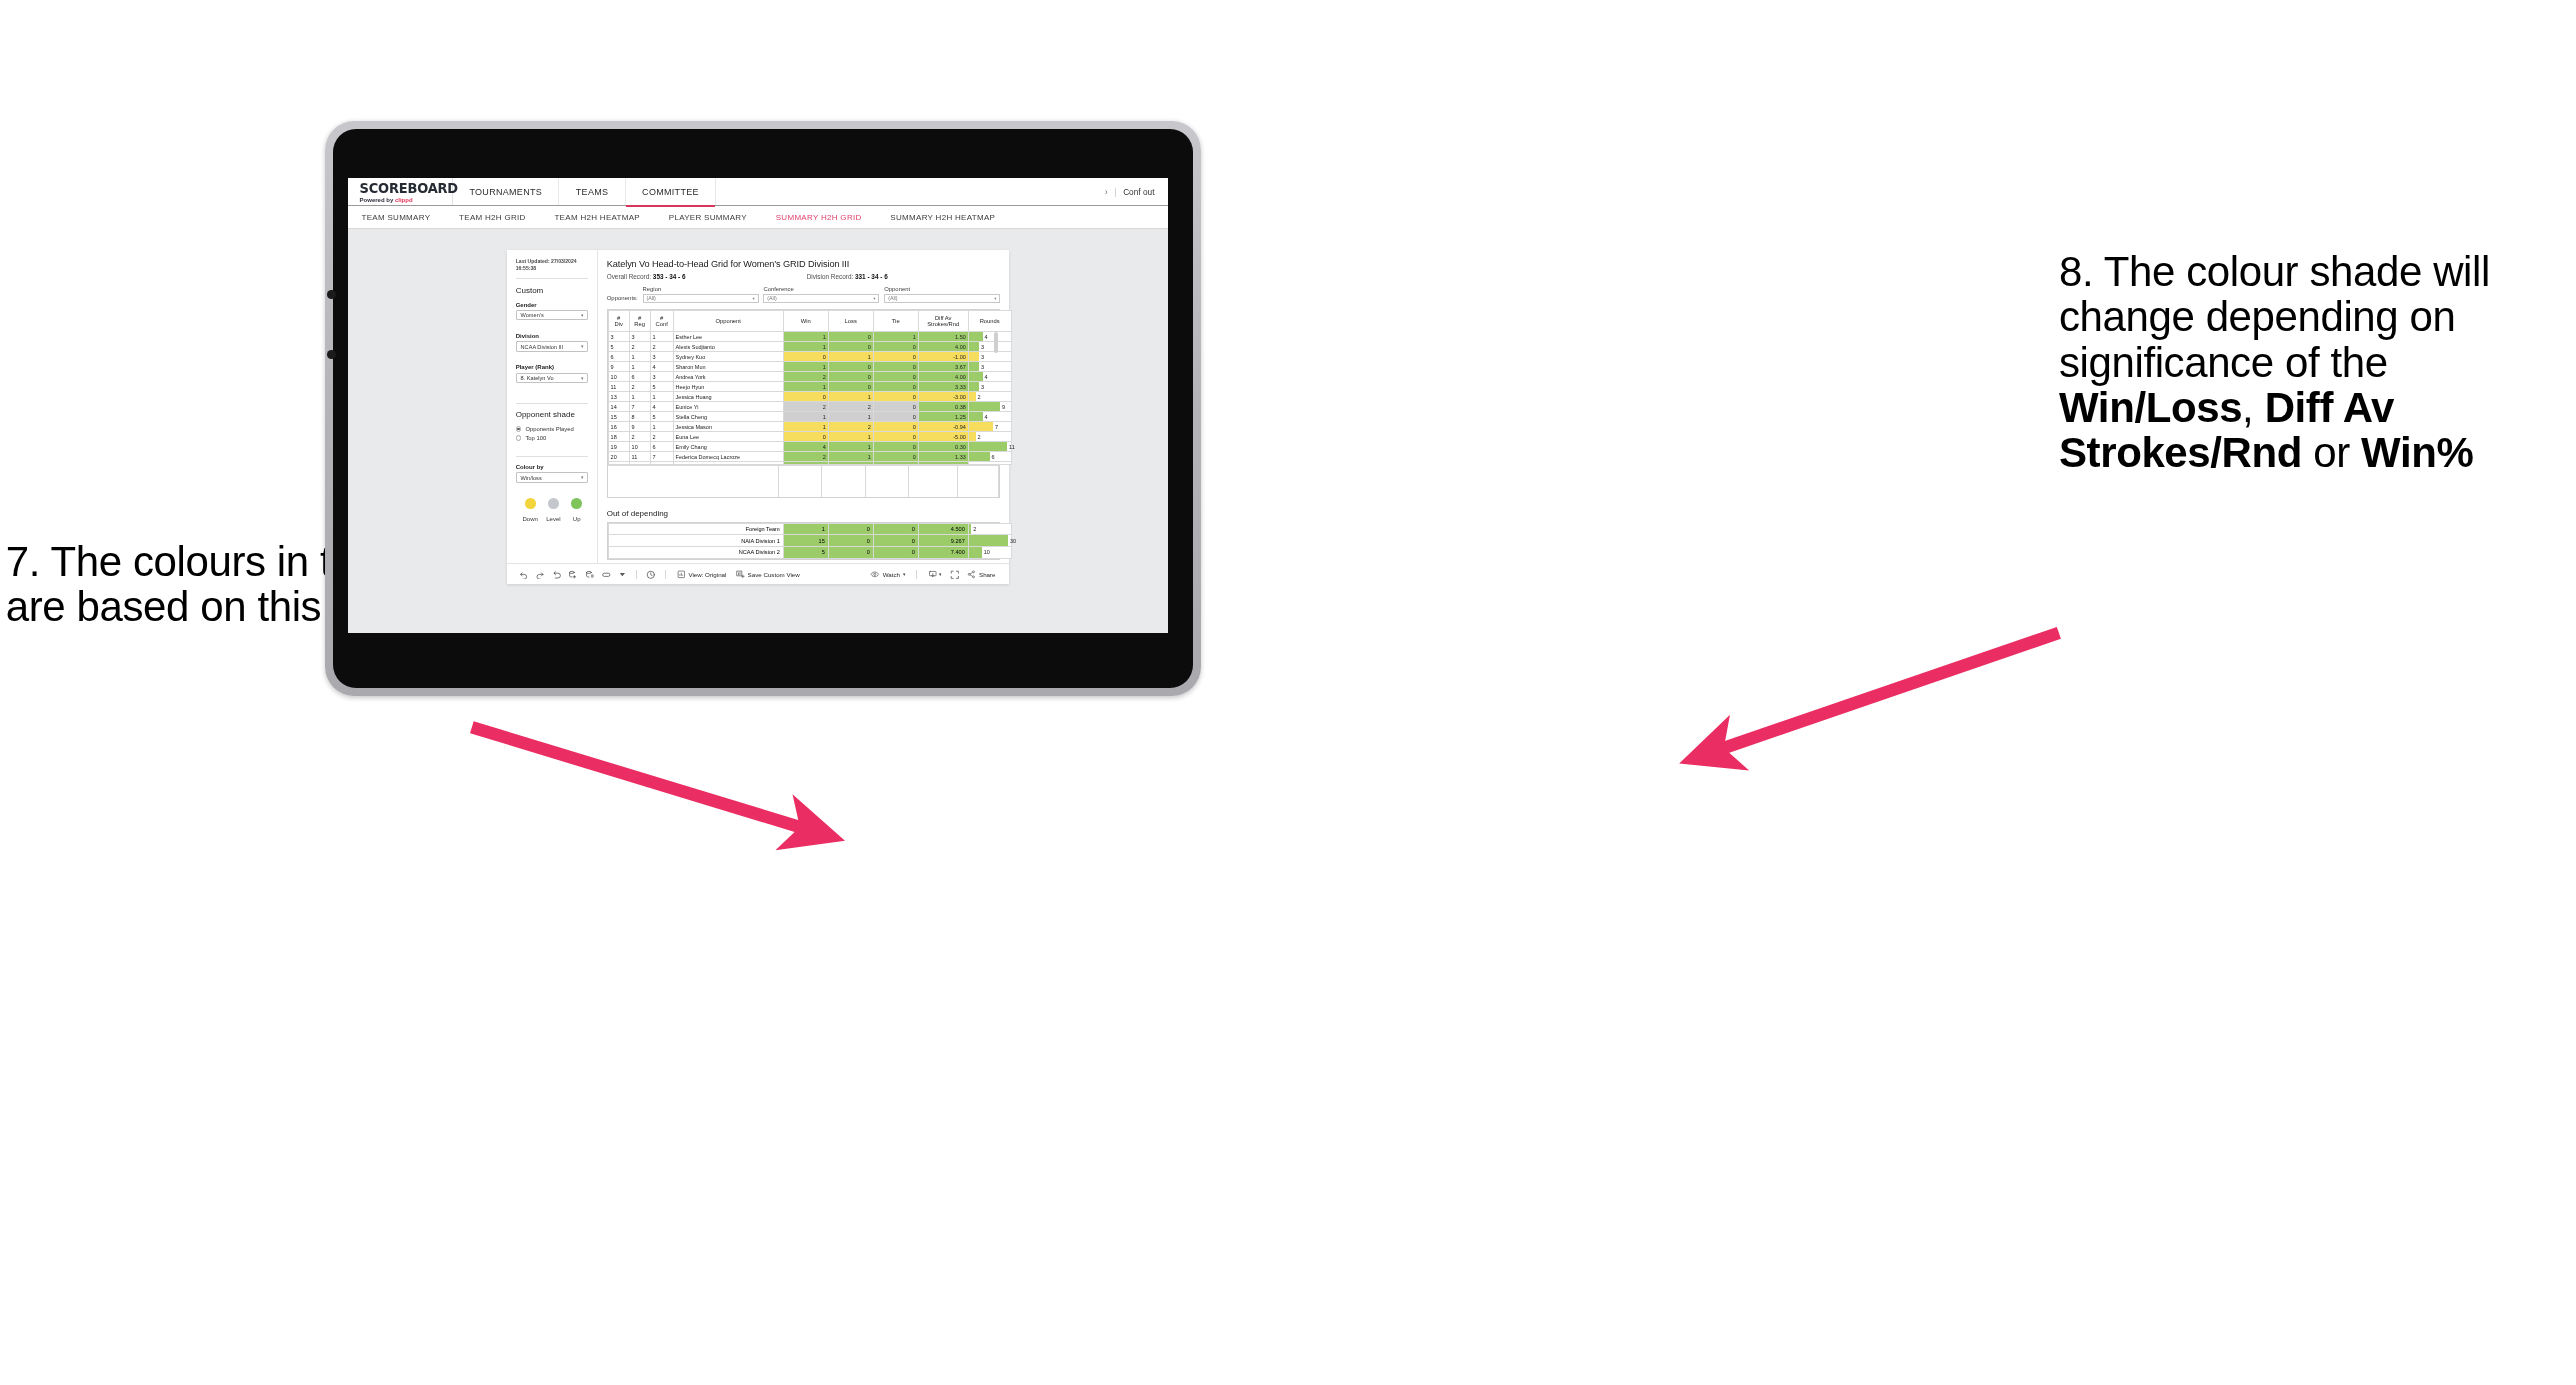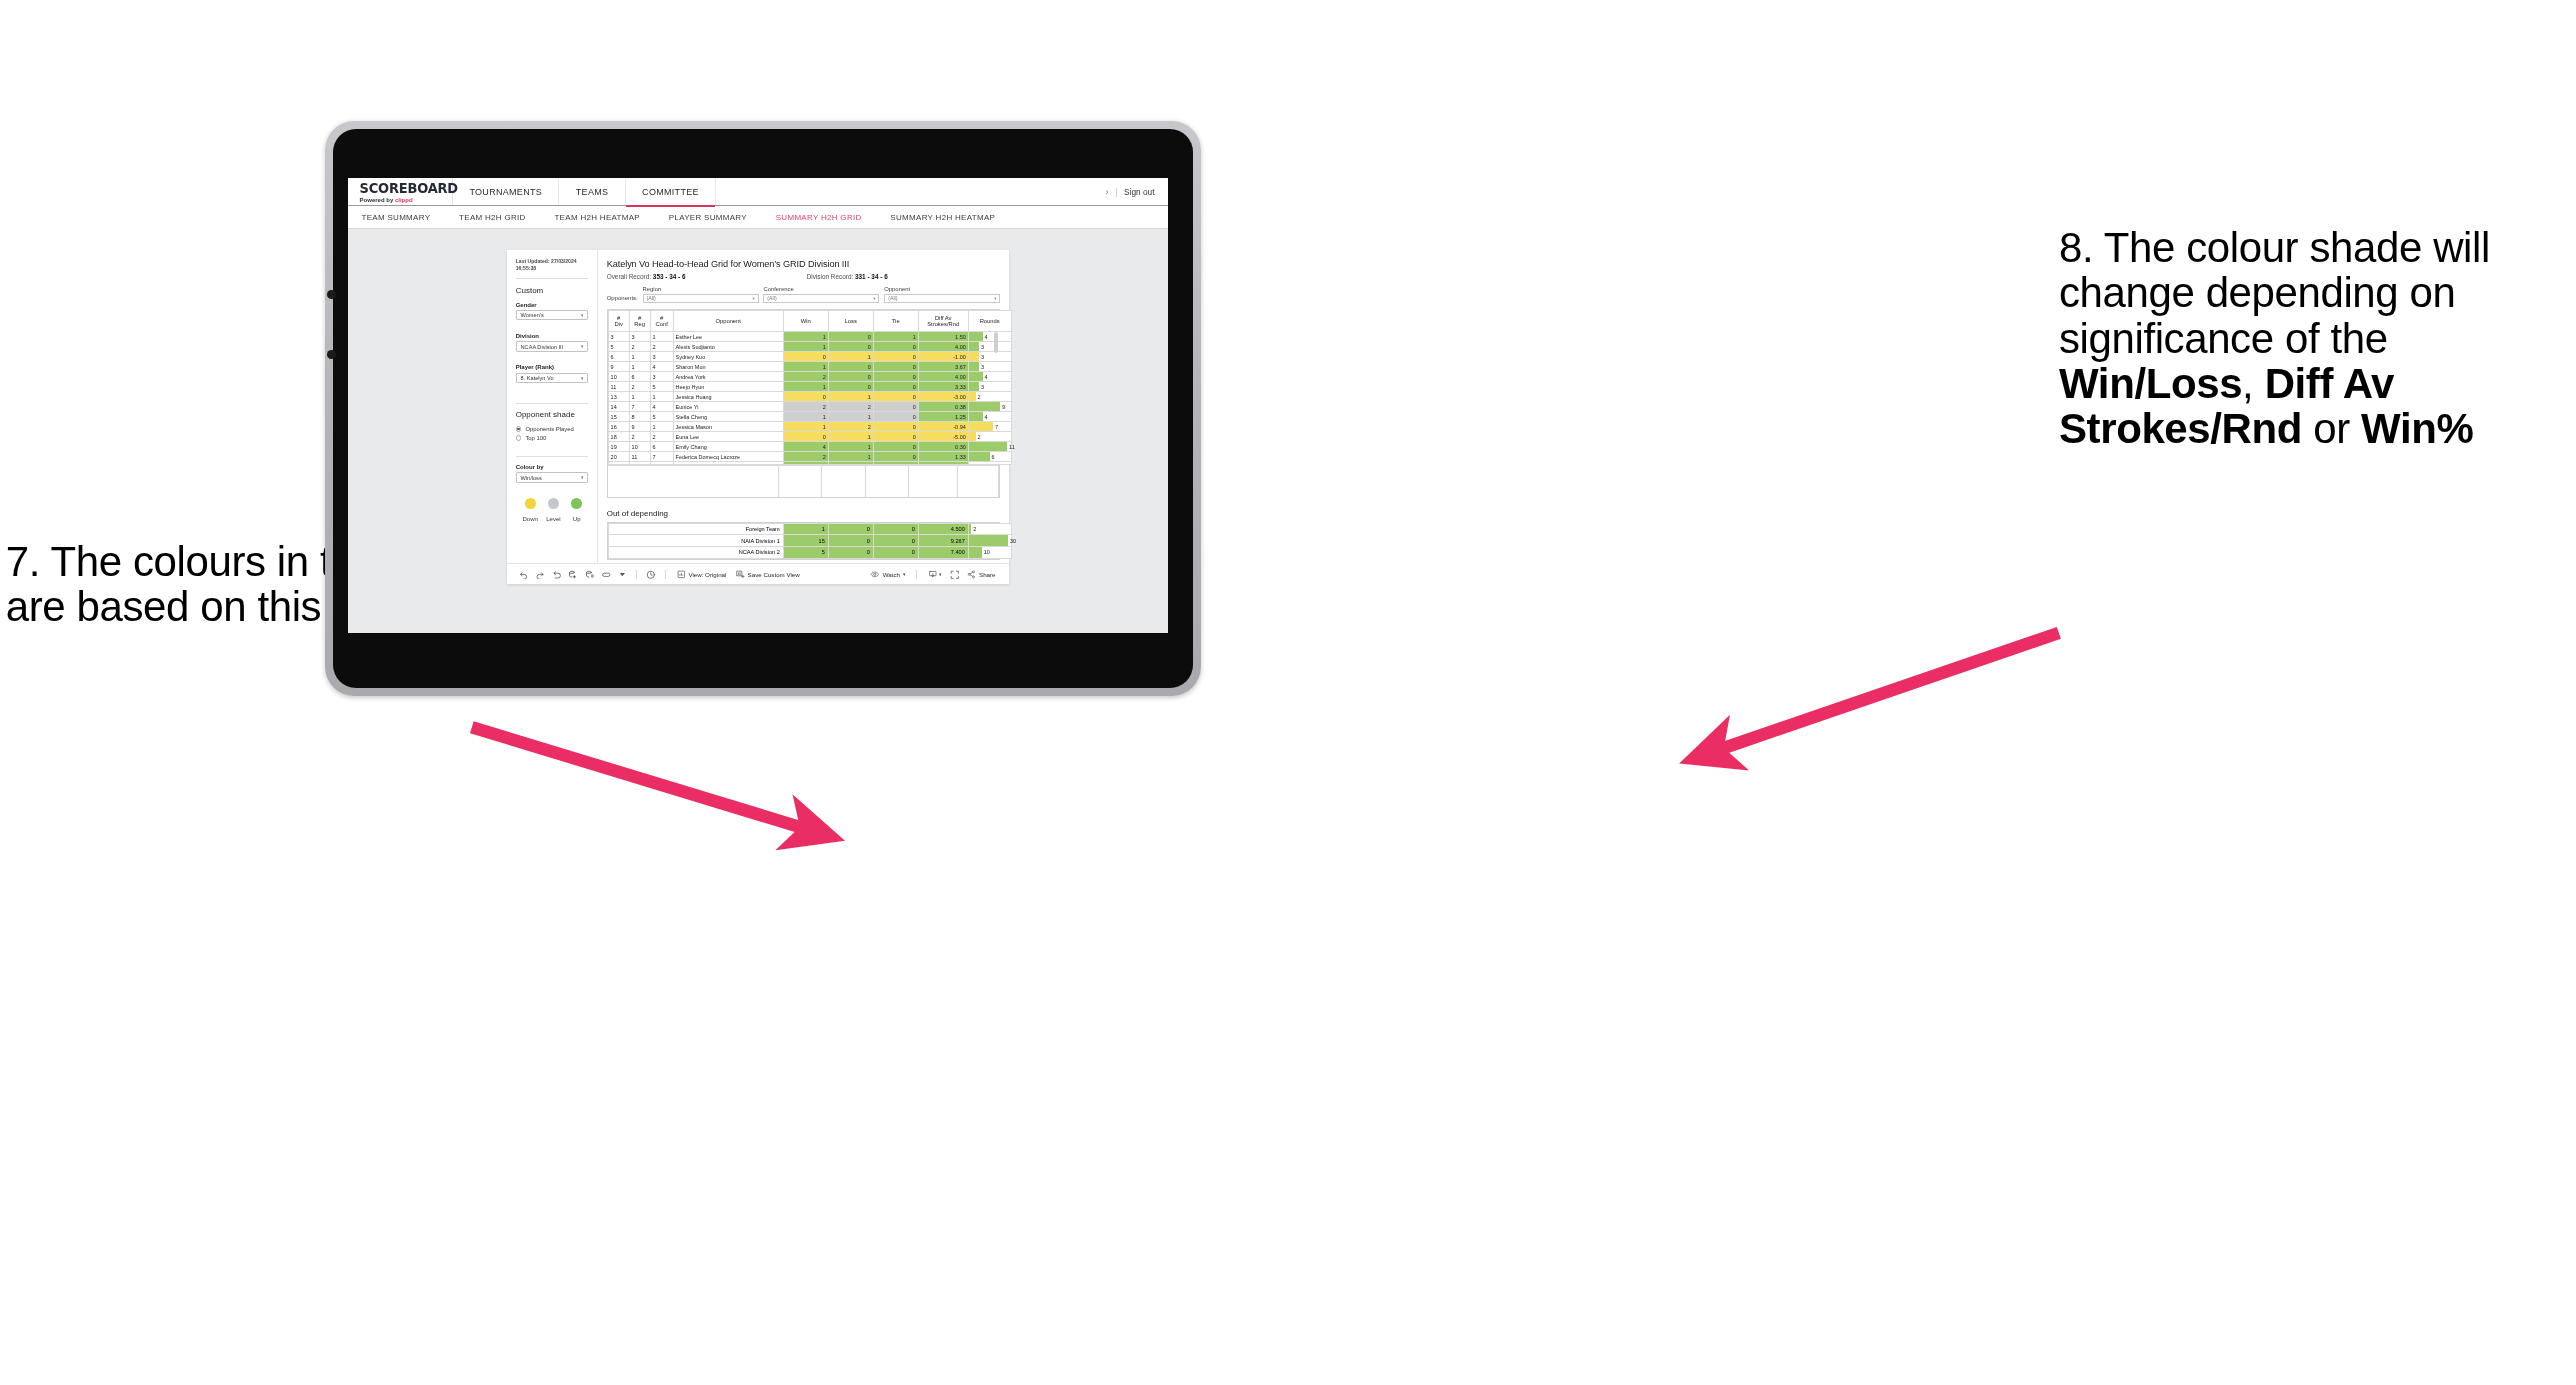--- a/index.html
+++ b/index.html
@@ -14,21 +14,21 @@
   
   .annot {
     position: absolute;
     color: #000;
     font-family: "Liberation Sans", sans-serif;
     font-size: 42px;
     line-height: 1.08;
     letter-spacing: -0.4px;
   }
   #annot-left  { left: 5.8px;  top: 539px;  width: 520px; }
-  #annot-right { left: 2059px; top: 225px; width: 510px; }
+  #annot-right { left: 2059px; top: 249px; width: 510px; }
   .annot b { font-weight: 700; }
 
   .arrow-svg { position: absolute; left: 0; top: 0; width: 2576px; height: 1386px; pointer-events: none; }
 
   
   #tablet {
     position: absolute; left: 325px; top: 121px;
     width: 876px; height: 575px;
     background: linear-gradient(180deg,#c8c8cc 0%, #b4b4b8 50%, #a9a9ae 100%);
     border-radius: 29px;
@@ -201,21 +201,21 @@
         <div id="logo-sub"><span>Powered by </span><span class="brand">clippd</span></div>
       </div>
       <div class="topnav">
         <div class="topnav-item">TOURNAMENTS</div>
         <div class="topnav-item">TEAMS</div>
         <div class="topnav-item active">COMMITTEE</div>
       </div>
       <div id="header-right">
         <span class="chev">›</span>
         <span class="bar">|</span>
-        <span>Sign out</span>
+        <span>Conf out</span>
       </div>
     </div>
 
     <div id="subnav">
       <div class="subnav-item">TEAM SUMMARY</div>
       <div class="subnav-item">TEAM H2H GRID</div>
       <div class="subnav-item">TEAM H2H HEATMAP</div>
       <div class="subnav-item">PLAYER SUMMARY</div>
       <div class="subnav-item active">SUMMARY H2H GRID</div>
       <div class="subnav-item">SUMMARY H2H HEATMAP</div>

